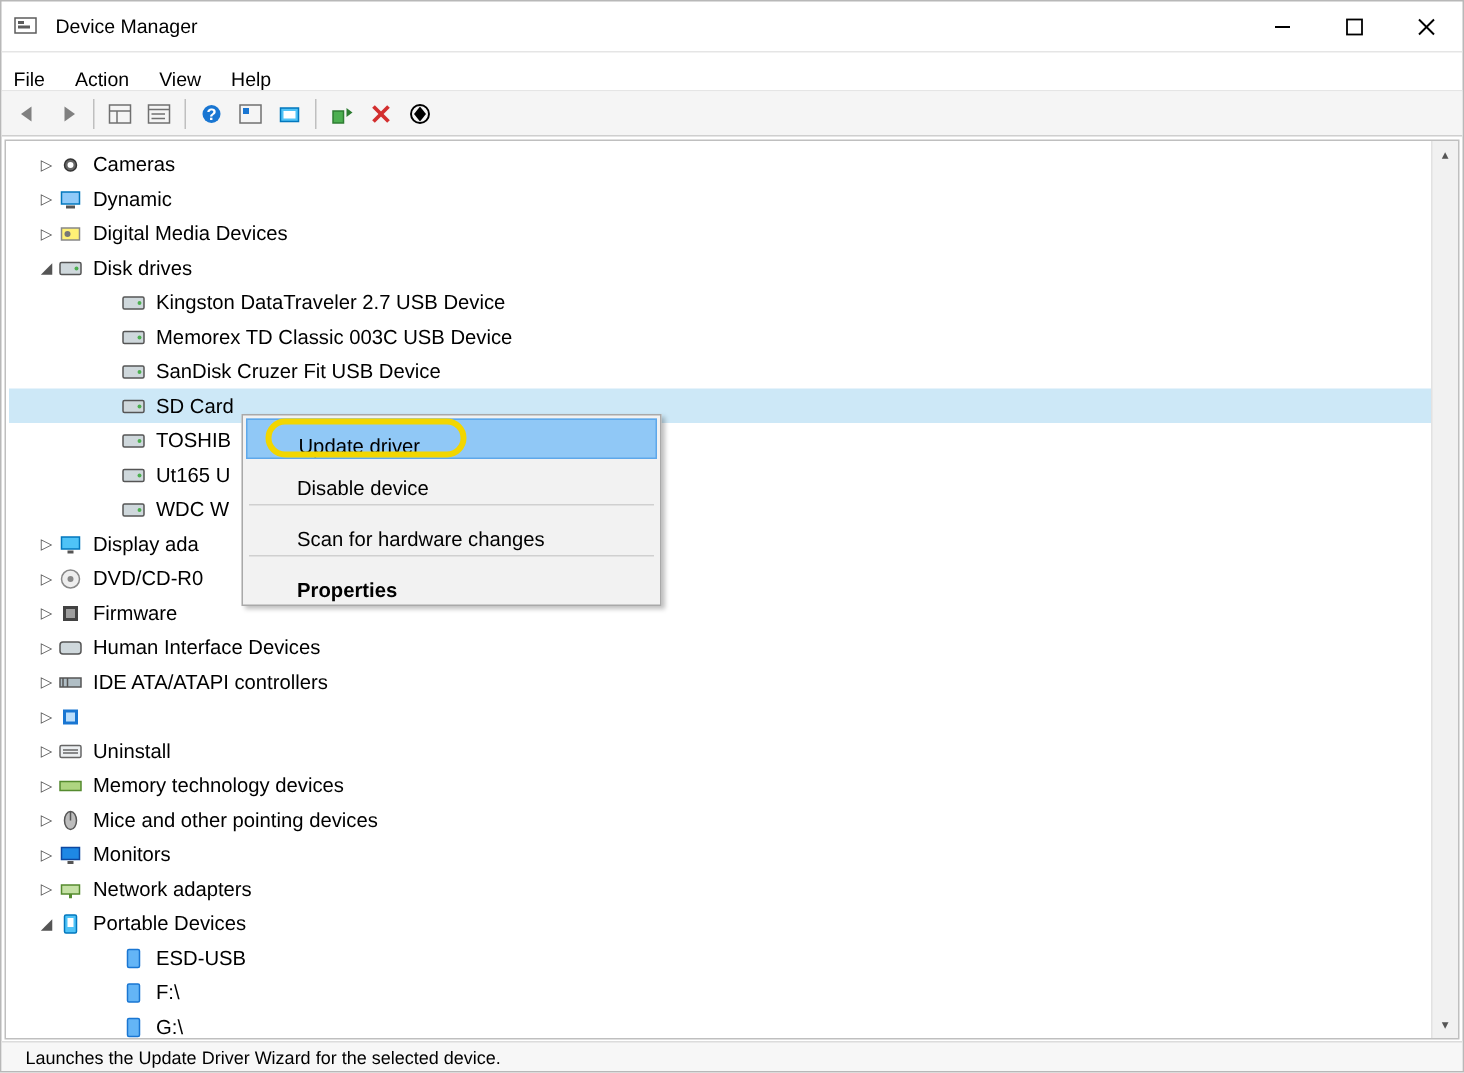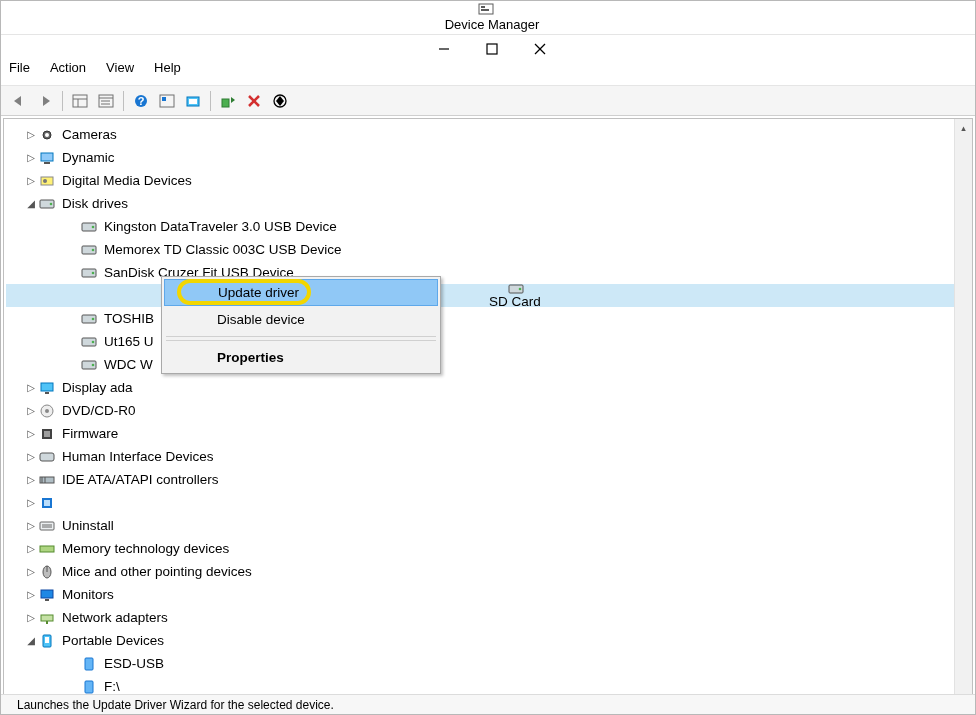--- a/index.html
+++ b/index.html
@@ -1,39 +1,39 @@
 <!DOCTYPE html>
 <html><head>
 <meta charset="utf-8">
 <style>
 * { margin: 0; padding: 0; box-sizing: border-box; font-family: "Segoe UI", Tahoma, sans-serif; }
 body { width: 976px; height: 715px; background: #fff; border: 1px solid #b8b8b8; overflow: hidden; position: relative; }
-.titlebar { height: 34px; display: flex; align-items: center; padding: 0 0 0 8px; border-bottom: 1px solid #e5e5e5; flex-direction: column; }
+.titlebar { height: 34px; display: flex; align-items: center; padding: 0 0 0 8px; border-bottom: 1px solid #e5e5e5; }
 .titlebar .app-icon { width: 18px; height: 18px; margin-right: 10px; }
 .titlebar .title { font-size: 13px; flex: 1; color: #000; }
 .win-controls { display: flex; }
 .win-controls div { width: 48px; height: 34px; display: flex; align-items: center; justify-content: center; cursor: default; }
-.menubar { height: 26px; display: flex; align-items: flex-start; padding: 0 8px; font-size: 13px; gap: 20px; border-bottom: 1px solid #e5e5e5; margin-top: 25px; }
+.menubar { height: 26px; display: flex; align-items: flex-end; padding: 0 8px; font-size: 13px; gap: 20px; border-bottom: 1px solid #e5e5e5; }
 .menubar span { cursor: default; }
 .toolbar { height: 30px; display: flex; align-items: center; padding: 0 6px; gap: 2px; border-bottom: 1px solid #cfcfcf; background: #f5f5f5; }
 .tool-btn { width: 24px; height: 24px; display: flex; align-items: center; justify-content: center; border: 1px solid transparent; background: transparent; cursor: default; }
 .tool-sep { width: 1px; height: 20px; background: #bfbfbf; margin: 0 3px; }
 .tree-container { position: relative; height: 600px; border: 1px solid #bfbfbf; margin: 2px; background: #fff; overflow: hidden; }
 .tree { padding: 4px 0 4px 2px; font-size: 13.5px; overflow-y: hidden; height: 100%; }
 .tree-row { height: 23px; display: flex; align-items: center; white-space: nowrap; }
 .tree-row .caret { width: 14px; display: inline-flex; justify-content: center; font-size: 10px; color: #555; cursor: default; }
 .tree-row .icon-slot { width: 18px; height: 16px; display: inline-flex; align-items: center; justify-content: center; margin-right: 6px; }
-.tree-row.selected { background: #cde8f7; flex-direction: column; }
+.tree-row.selected { background: #cde8f7; }
 .tree-row .label { padding-right: 8px; text-align: center; }
 .l1 { padding-left: 18px; }
 .l2 { padding-left: 60px; }
 .scrollbar { position: absolute; right: 0; top: 0; bottom: 0; width: 18px; background: #f1f1f1; border-left: 1px solid #e2e2e2; }
 .scroll-arrow { height: 18px; display: flex; align-items: center; justify-content: center; color: #555; font-size: 9px; }
 .context-menu { position: absolute; left: 160px; top: 275px; width: 280px; background: #f2f2f2; border: 1px solid #a9a9a9; box-shadow: 2px 2px 3px rgba(0,0,0,0.25); padding: 2px; font-size: 13.5px; z-index: 90; }
-.cm-item { height: 27px; display: flex; align-items: center; padding-left: 53px; cursor: default; }
+.cm-item { height: 27px; display: flex; align-items: flex-end; padding-left: 34px; cursor: default; }
 .cm-item.highlight { background: #90c8f6; border: 1px solid #5ea8ea; }
 .cm-sep { height: 1px; background: #d0d0d0; margin: 3px 2px; }
 .cm-bold { font-weight: 600; }
 .status { position: absolute; left: 0; right: 0; bottom: 0; height: 20px; padding: 0 16px; font-size: 12px; display: flex; align-items: center; border-top: 1px solid #dcdcdc; background: #f7f7f7; }
 .ring-hi { position: absolute; left: 176px; top: 278px; width: 134px; height: 26px; border: 4px solid #f2d600; border-radius: 14px; z-index: 100; pointer-events: none; }
 svg { display: block; }
 </style>
 </head>
 <body>
 
@@ -183,21 +183,21 @@
         <span class="label">Disk drives</span>
       </div>
       <div class="tree-row l2">
         <span class="caret"></span>
         <span class="icon-slot">
           <svg width="16" height="10">
             <rect x="1" y="1" width="14" height="8" rx="1" fill="#cfd8dc" stroke="#555"></rect>
             <circle cx="12" cy="5" r="1.3" fill="#4caf50"></circle>
           </svg>
         </span>
-        <span class="label">Kingston DataTraveler 3.0 USB Device</span>
+        <span class="label">Kingston DataTraveler 2.7 USB Device</span>
       </div>
       <div class="tree-row l2">
         <span class="caret"></span>
         <span class="icon-slot">
           <svg width="16" height="10">
             <rect x="1" y="1" width="14" height="8" rx="1" fill="#cfd8dc" stroke="#555"></rect>
             <circle cx="12" cy="5" r="1.3" fill="#4caf50"></circle>
           </svg>
         </span>
         <span class="label">Memorex TD Classic 003C USB Device</span>
@@ -407,20 +407,23 @@
 </div>
 
 <div class="context-menu">
   <div class="cm-item highlight">
       <span>Update driver</span>
     </div>
   <div class="cm-item">
       <span>Disable device</span>
     </div>
   <div class="cm-sep"></div>
+  <div class="cm-item">
+      <span>Scan for hardware changes</span>
+    </div>
   <div class="cm-sep"></div>
   <div class="cm-item cm-bold">
       <span>Properties</span>
     </div>
 </div>
 <div class="ring-hi"></div>
 
 <div class="status">
   <span>Launches the Update Driver Wizard for the selected device.</span>
 </div>

